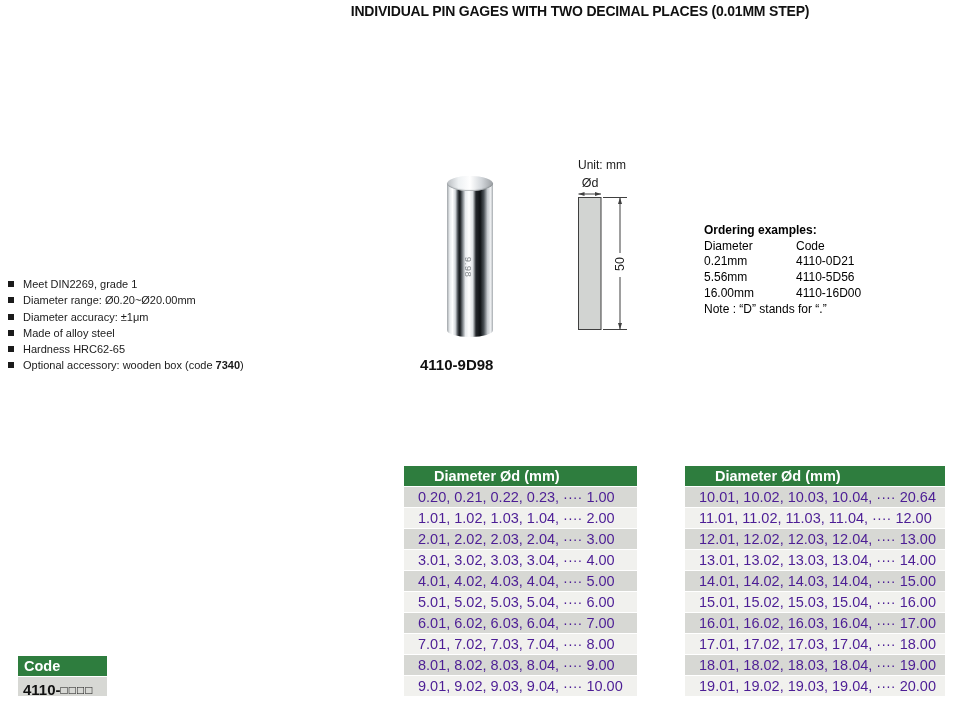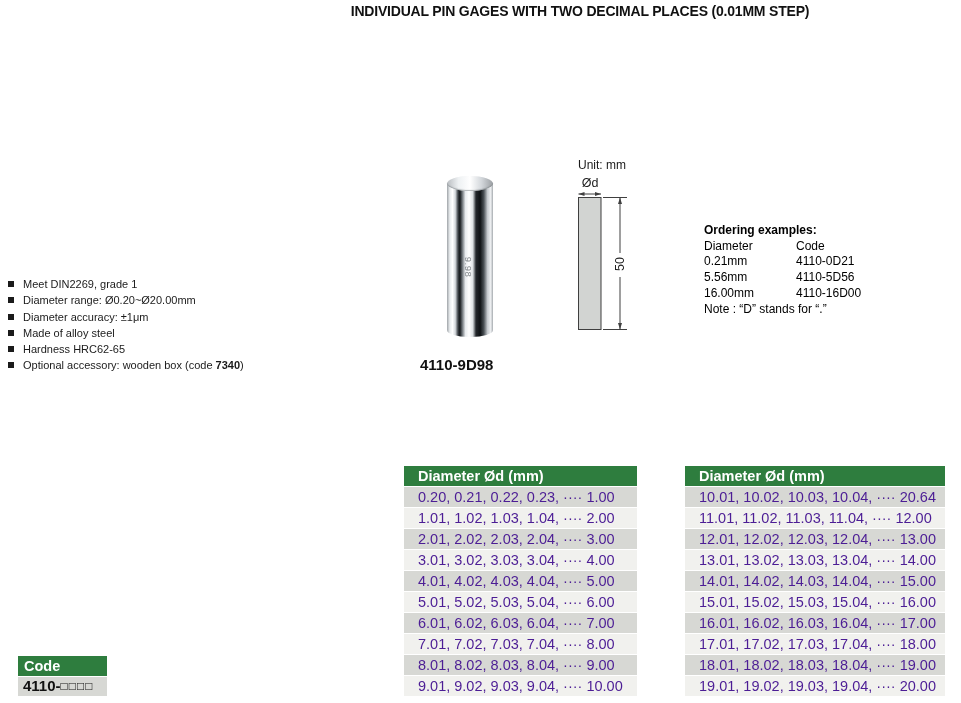--- a/index.html
+++ b/index.html
@@ -69,39 +69,39 @@
   .ord-heading{font-weight:bold;}
   .ord-col1{display:inline-block;width:92px;}
   .ord-note{white-space:nowrap;}
 
   
   .dia-table{position:absolute;top:466px;}
   .dia-table.t1{left:404px;width:233px;}
   .dia-table.t2{left:685px;width:260px;}
   .tbl-header{
     height:20px;margin-bottom:1px;background:var(--accent);
-    color:#fff;font-weight:bold;font-size:14.5px;line-height:20px;padding-left:14px;
+    color:#fff;font-weight:bold;font-size:14.5px;line-height:20px;padding-left:30px;
     white-space:nowrap;
   }
   .tbl-row{
     height:20px;margin-bottom:1px;font-size:14.5px;line-height:20px;
     padding-left:14px;color:#4c1d95;white-space:nowrap;
   }
   .tbl-rows .tbl-row:nth-child(odd){background:var(--row-dark);}
   .tbl-rows .tbl-row:nth-child(even){background:var(--row-light);}
 
   
   .code-box{position:absolute;left:18px;top:656px;width:89px;}
   .code-header{
     height:20px;margin-bottom:1px;background:var(--accent);color:#fff;
     font-weight:bold;font-size:14.5px;line-height:20px;padding-left:6px;
   }
   .code-value{
     height:19px;background:var(--row-dark);font-size:15px;font-weight:bold;
-    line-height:17px;padding-left:5px;color:#111;white-space:nowrap;
+    line-height:26px;padding-left:5px;color:#111;white-space:nowrap;
   }
   .code-squares{font-weight:normal;font-size:12px;letter-spacing:1px;position:relative;top:-1px;}
 </style>
 </head>
 <body>
 
 <div class="page">
 
   <h1 class="title">INDIVIDUAL PIN GAGES WITH TWO DECIMAL PLACES (0.01MM STEP)</h1>
 

